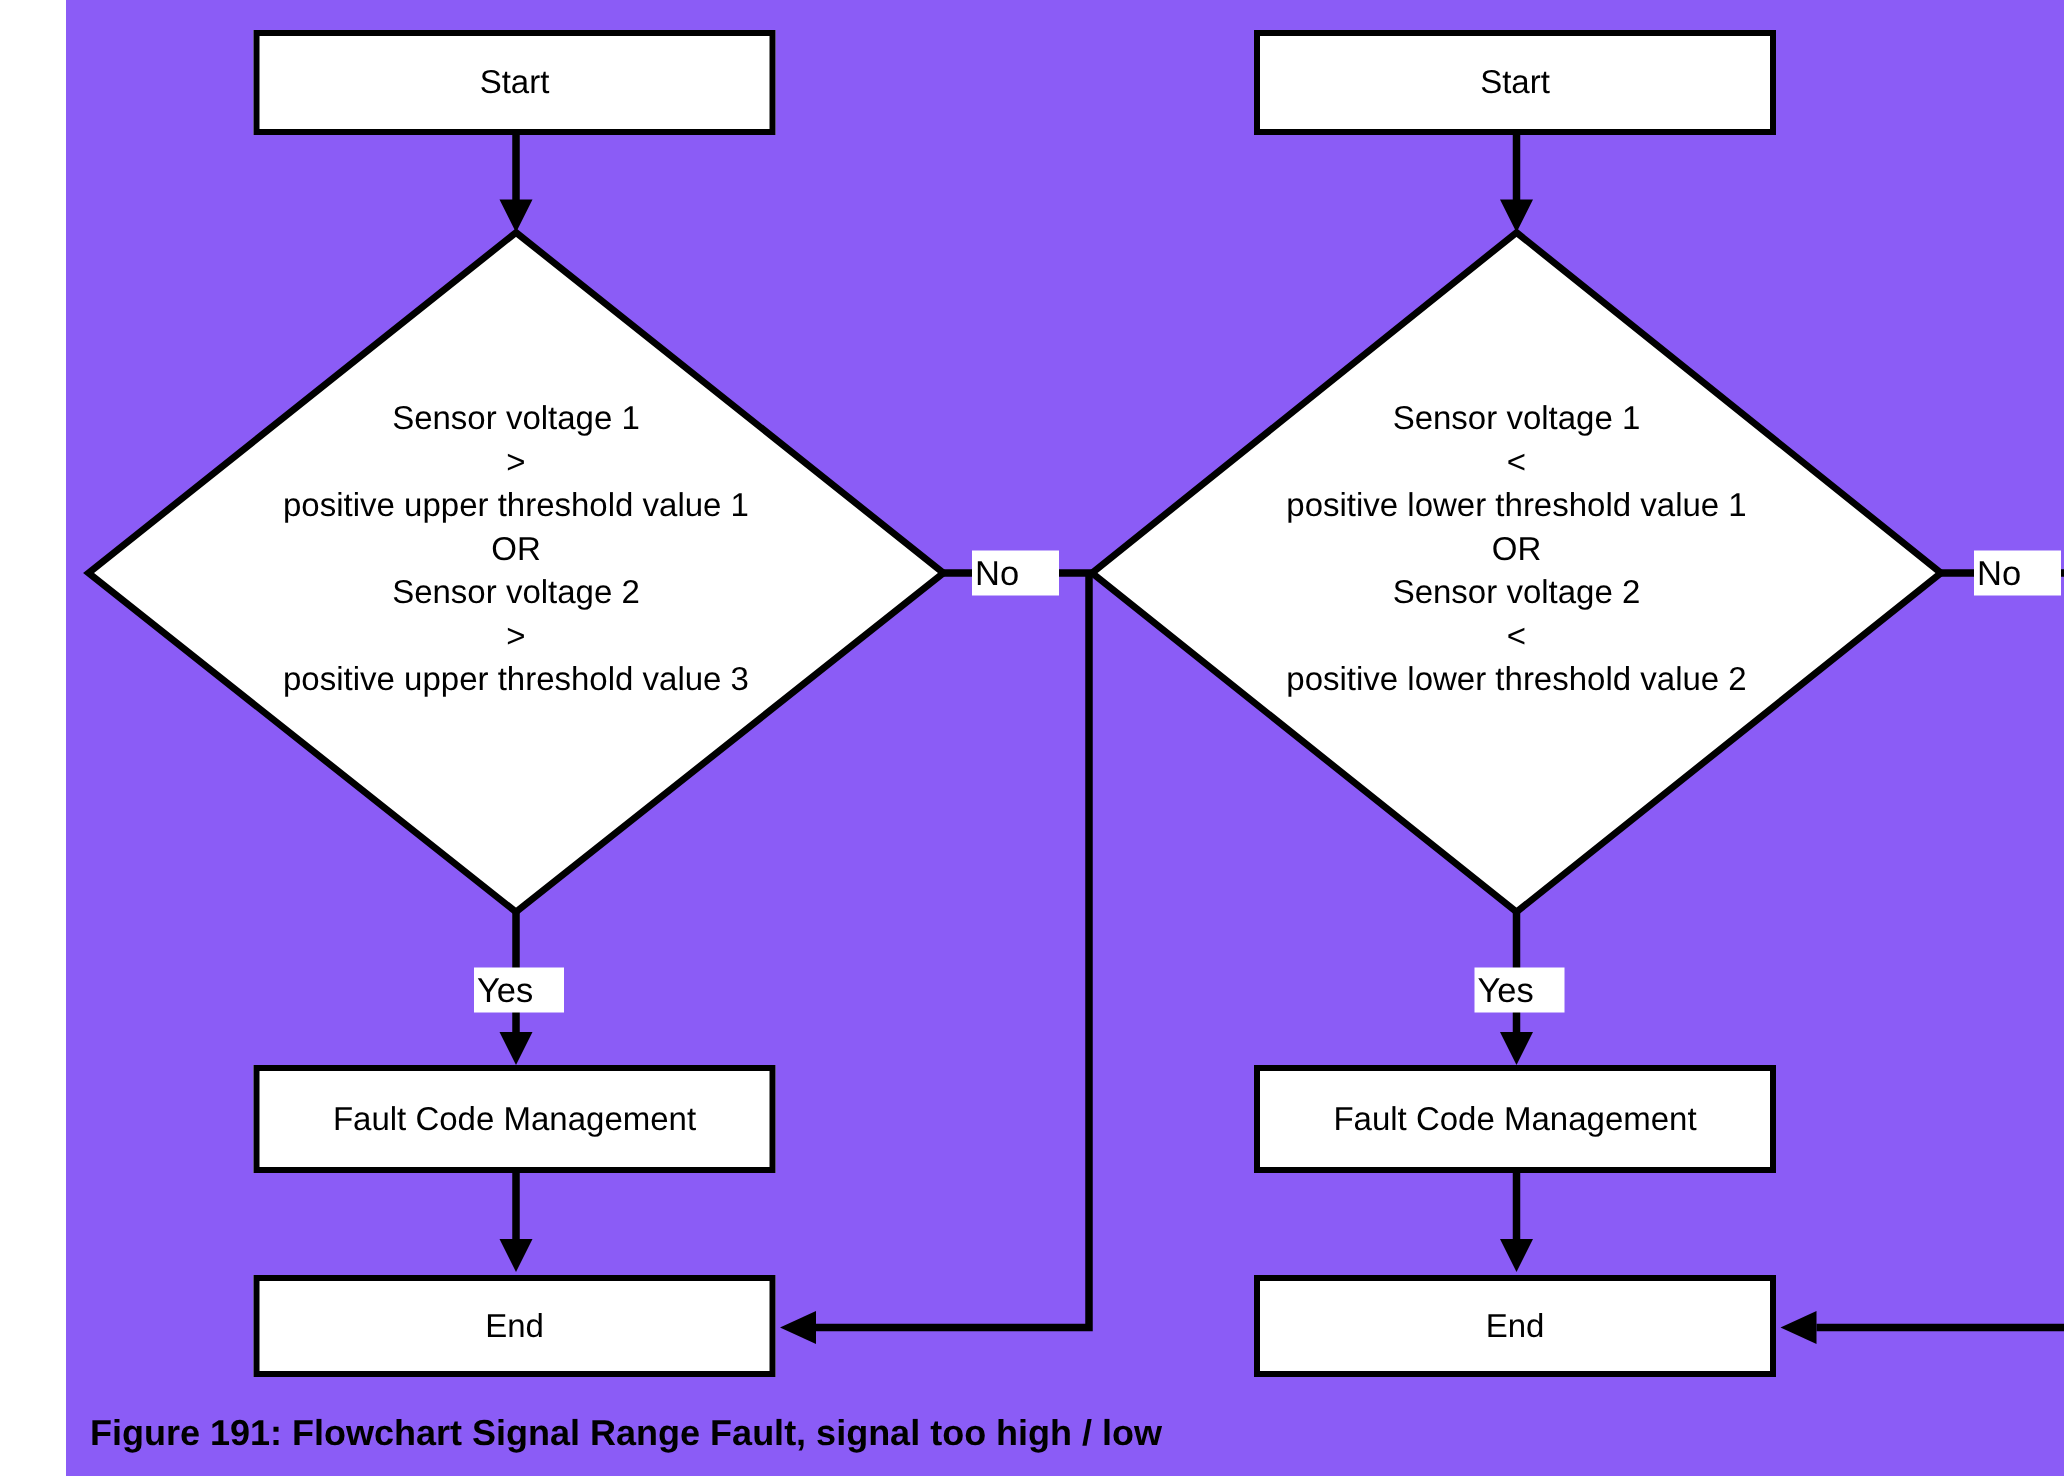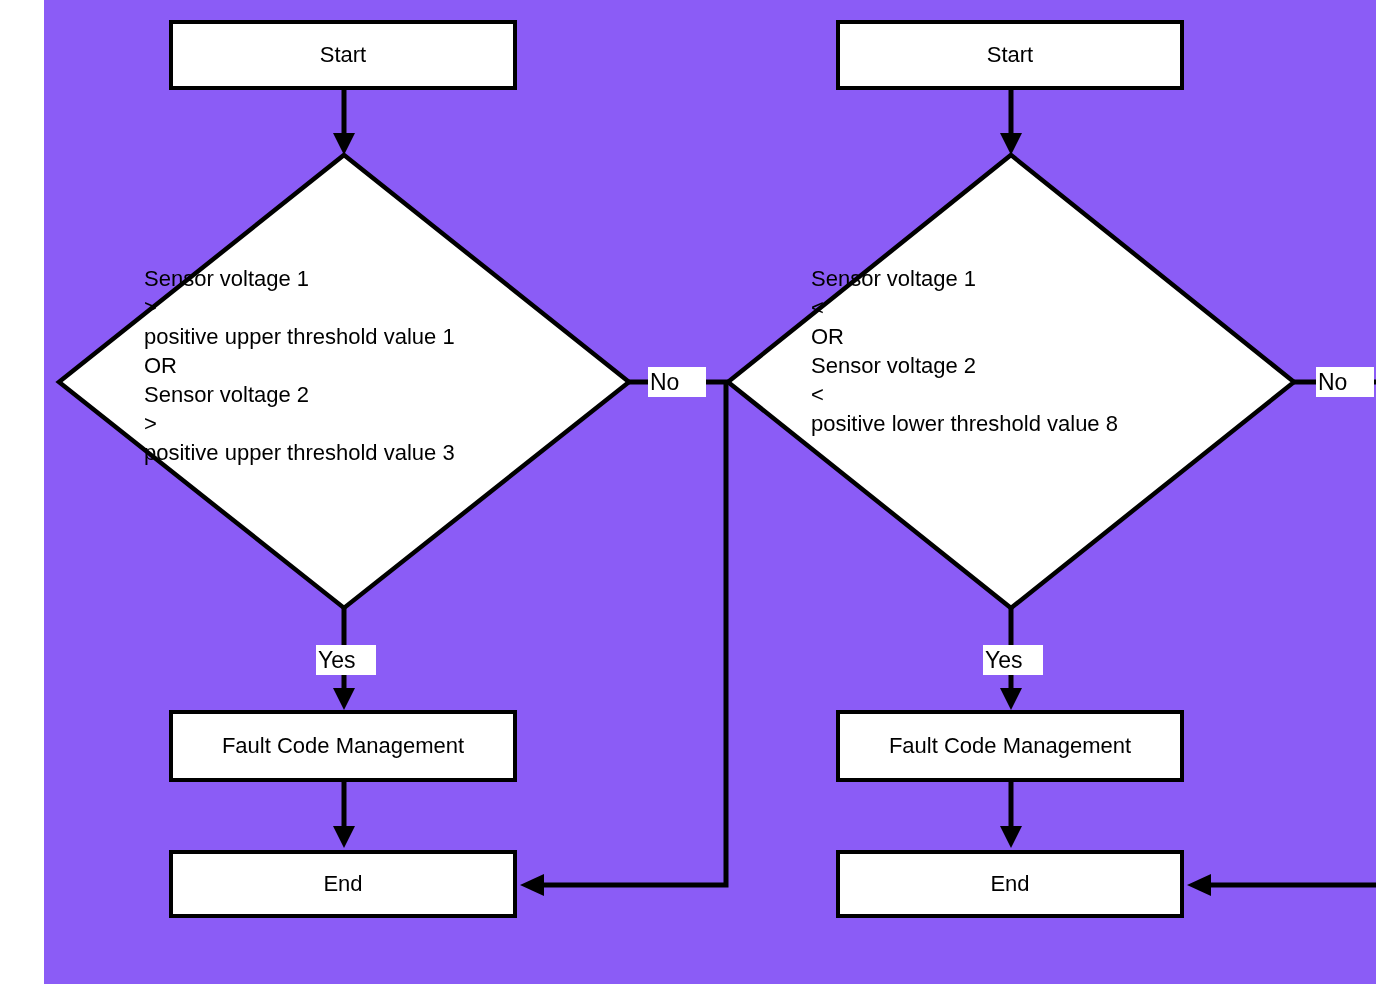--- a/index.html
+++ b/index.html
@@ -25,21 +25,21 @@
     background: #ffffff;
     display: flex;
     align-items: center;
     justify-content: center;
     font-size: 22px;
     line-height: 1.2;
     white-space: nowrap;
   }
   .decision-text {
     position: absolute;
-    text-align: left;
+    text-align: center;
     font-size: 22px;
     line-height: 29px;
   }
   .decision-text div { height: 29px; }
   .edge-label {
     position: absolute;
     background: #ffffff;
     font-size: 23px;
     line-height: 30px;
     height: 30px;
@@ -109,28 +109,30 @@
 
   <div class="node" style="left:125px; top:710px; width:348px; height:72px;">Fault Code Management</div>
 
   <div class="node" style="left:125px; top:850px; width:348px; height:68px;">End</div>
 
   <div class="node" style="left:792px; top:20px; width:348px; height:70px;">Start</div>
 
   <div class="decision-text" style="left:767px; top:264px; width:400px;">
     <div>Sensor voltage 1</div>
     <div>&lt;</div>
+    <div>positive lower threshold value 1</div>
     <div>OR</div>
     <div>Sensor voltage 2</div>
     <div>&lt;</div>
-    <div>positive lower threshold value 8</div>
+    <div>positive lower threshold value 2</div>
   </div>
 
   <div class="edge-label" style="left:939px; top:645px; width:56px;">Yes</div>
 
   <div class="edge-label" style="left:1272px; top:367px; width:54px;">No</div>
 
   <div class="node" style="left:792px; top:710px; width:348px; height:72px;">Fault Code Management</div>
 
   <div class="node" style="left:792px; top:850px; width:348px; height:68px;">End</div>
 
+  <div class="caption">Figure 191: Flowchart Signal Range Fault, signal too high / low</div>
 
 </div>
 
 </body></html>

